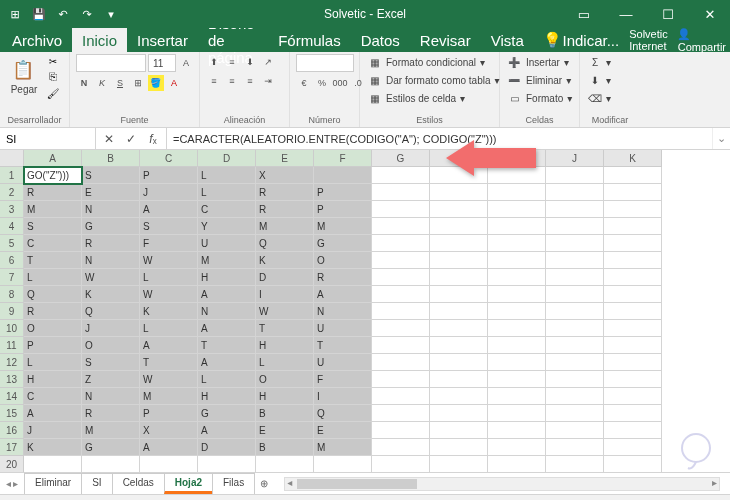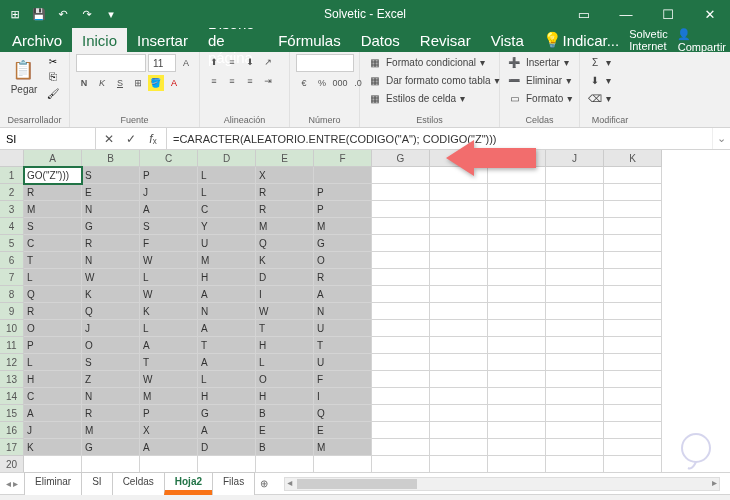--- a/index.html
+++ b/index.html
@@ -54,21 +54,21 @@
 .rowhdr.sel { background: #d3e5d3; }
 .corner { background: #e6e6e6; border-right: 1px solid #ccc; border-bottom: 1px solid #ccc; }
 .cell { border-right: 1px solid #d4d4d4; border-bottom: 1px solid #d4d4d4; padding: 0 3px; display: flex; align-items: center; background: #fff; overflow: hidden; }
 .cell.sel { background: #c8c8c8; }
 .cell.active { background: #fff; outline: 2px solid #217346; outline-offset: -1px; z-index: 2; }
 
 
 .sheetbar { height: 22px; border-top: 1px solid #d4d4d4; display: flex; align-items: center; background: #fff; font-size: 10px; }
 .sheetnav { display: flex; gap: 2px; padding: 0 6px; color: #888; }
 .sheettab { padding: 3px 10px; border: 1px solid #ccc; border-bottom: none; background: #fff; color: #444; margin-right: -1px; }
-.sheettab.active { background: #fff; color: #217346; border-bottom: 5px solid #f97316; font-weight: 600; }
+.sheettab.active { background: #fff; color: #217346; border-bottom: 3px solid #f97316; font-weight: 600; }
 .add-sheet { width: 20px; text-align: center; color: #666; }
 .hscroll { flex: 1; margin: 0 10px; height: 14px; background: #f0f0f0; border: 1px solid #ddd; position: relative; }
 .hscroll-thumb { position: absolute; left: 12px; top: 1px; width: 120px; height: 10px; background: #cdcdcd; }
 
 
 .statusbar { height: 20px; background: #f1f1f1; border-top: 1px solid #d4d4d4; display: flex; align-items: center; padding: 0 8px; font-size: 10px; color: #555; }
 .status-right { margin-left: auto; display: flex; align-items: center; gap: 6px; }
 
 
 .bubble { position: absolute; right: 12px; bottom: 26px; width: 44px; height: 44px; opacity: 0.35; }

